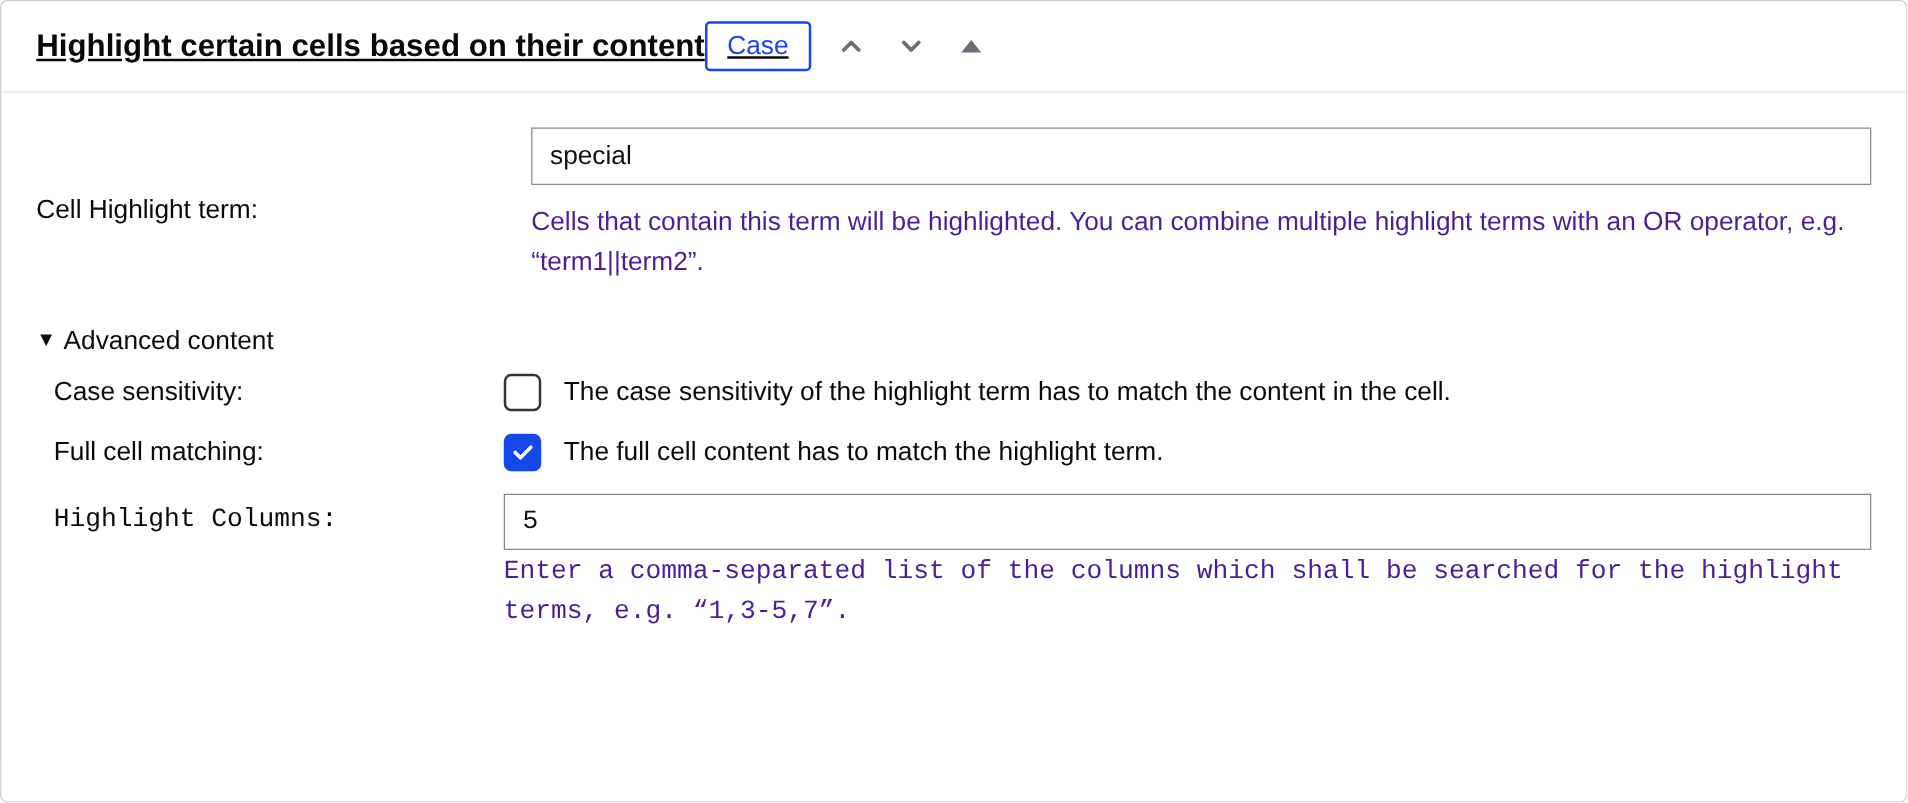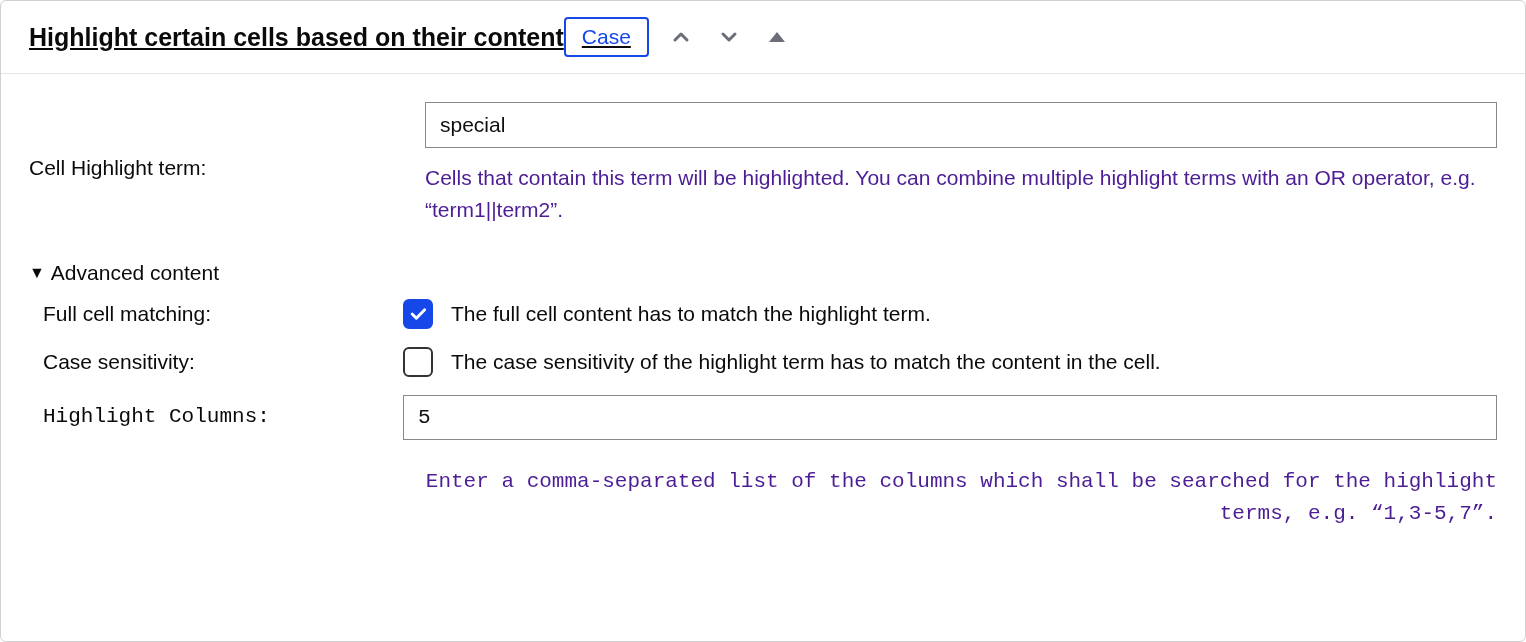--- a/index.html
+++ b/index.html
@@ -161,22 +161,21 @@
       margin-bottom: 8px;
       font-family: Liberation Mono, monospace;
     }
     .sub-row-input .sub-label {
       padding-top: 10px;
     }
     .input-block {
       flex: 1;
     }
     .input-block .help-text {
-      margin-top: 26px;
-      text-align: right;
+      margin-top: 2px;
     }
   </style>
 </head>
 <body>
 
 <div class="panel">
   <div class="panel-header">
     <div class="panel-title">Highlight certain cells based on their content</div>
     <div class="header-actions">
       <button class="help-button">Case</button>
@@ -207,41 +206,41 @@
         <div class="help-text">Cells that contain this term will be highlighted. You can combine multiple highlight terms with an OR operator, e.g. “term1||term2”.</div>
       </div>
     </div>
 
     <div class="advanced-toggle">
       <span class="tri">▼</span>
       <span>Advanced content</span>
     </div>
 
     <div class="sub-row">
+      <div class="sub-label">Case sensitivity:</div>
+      <div class="sub-control">
+        <div class="checkbox">
+          
+        </div>
+        <span class="check-desc">The case sensitivity of the highlight term has to match the content in the cell.</span>
+      </div>
+    </div>
+
+    <div class="sub-row">
       <div class="sub-label">Full cell matching:</div>
       <div class="sub-control">
         <div class="checkbox checked">
           <svg viewBox="0 0 24 24">
               <path d="M5 12l5 5L20 7" fill="none" stroke="#fff" stroke-width="3.5" stroke-linecap="round" stroke-linejoin="round"></path>
             </svg>
         </div>
         <span class="check-desc">The full cell content has to match the highlight term.</span>
       </div>
     </div>
 
-    <div class="sub-row">
-      <div class="sub-label">Case sensitivity:</div>
-      <div class="sub-control">
-        <div class="checkbox">
-          
-        </div>
-        <span class="check-desc">The case sensitivity of the highlight term has to match the content in the cell.</span>
-      </div>
-    </div>
-
     <div class="sub-row-input">
       <div class="sub-label">Highlight Columns:</div>
       <div class="input-block">
         <input type="text" class="text-input" value="5" style="">
         <div class="help-text">Enter a comma-separated list of the columns which shall be searched for the highlight terms, e.g. “1,3-5,7”.</div>
       </div>
     </div>
 
   </div>
 </div>

